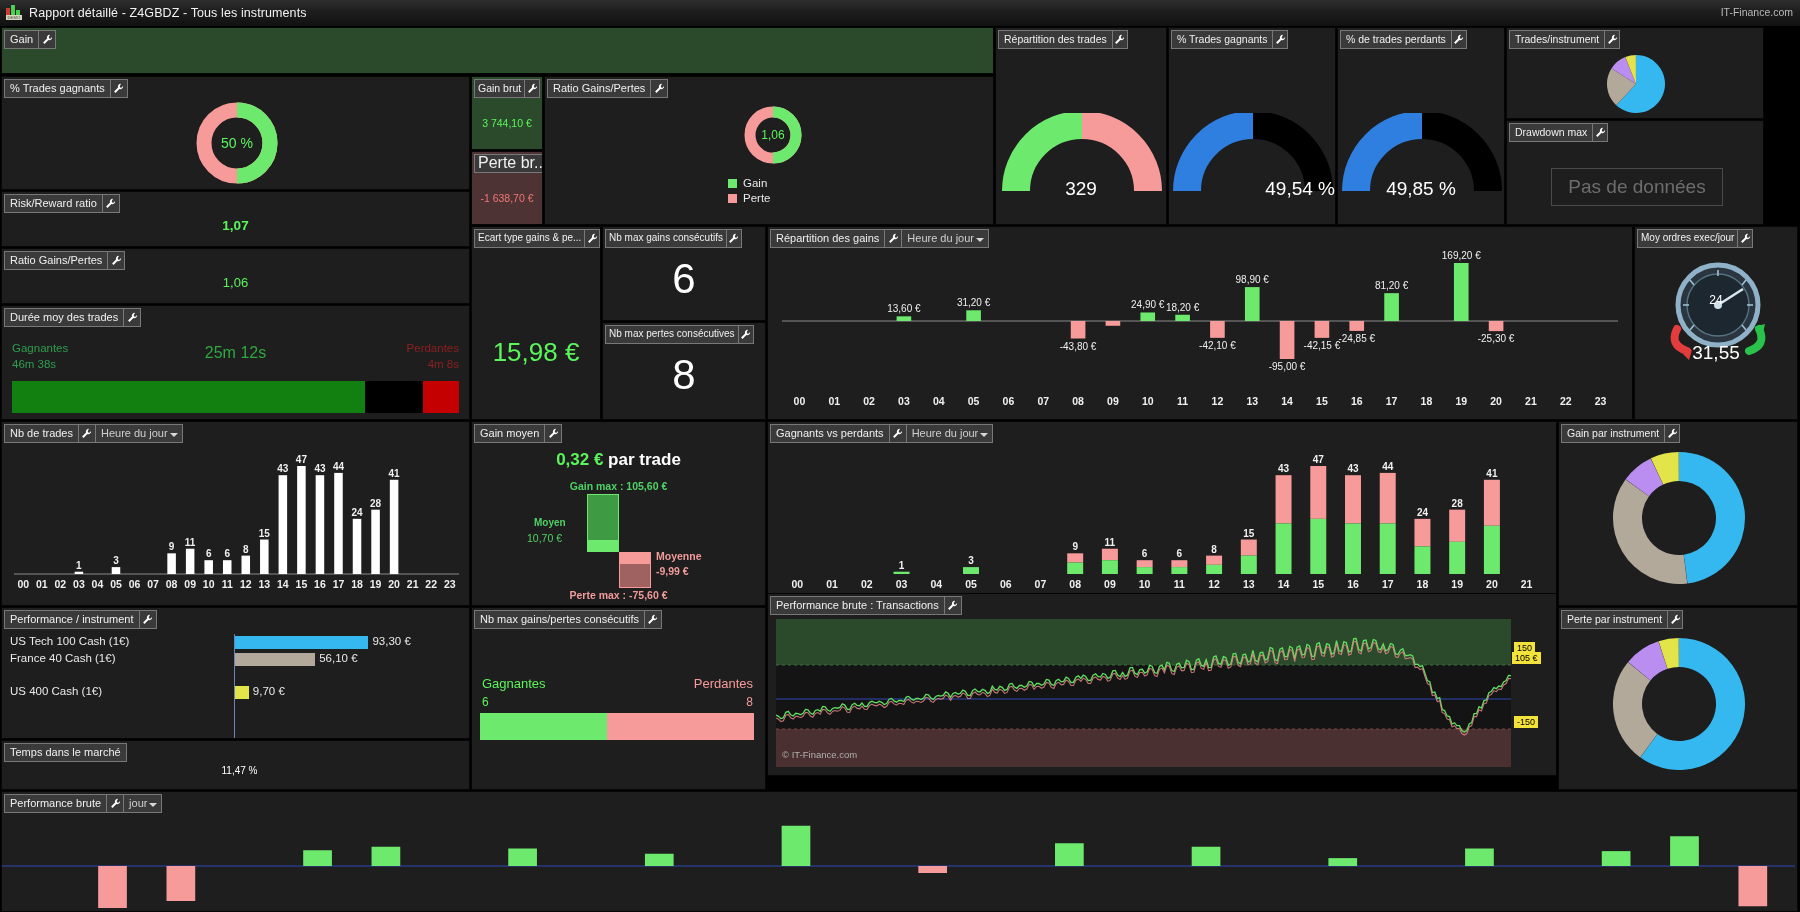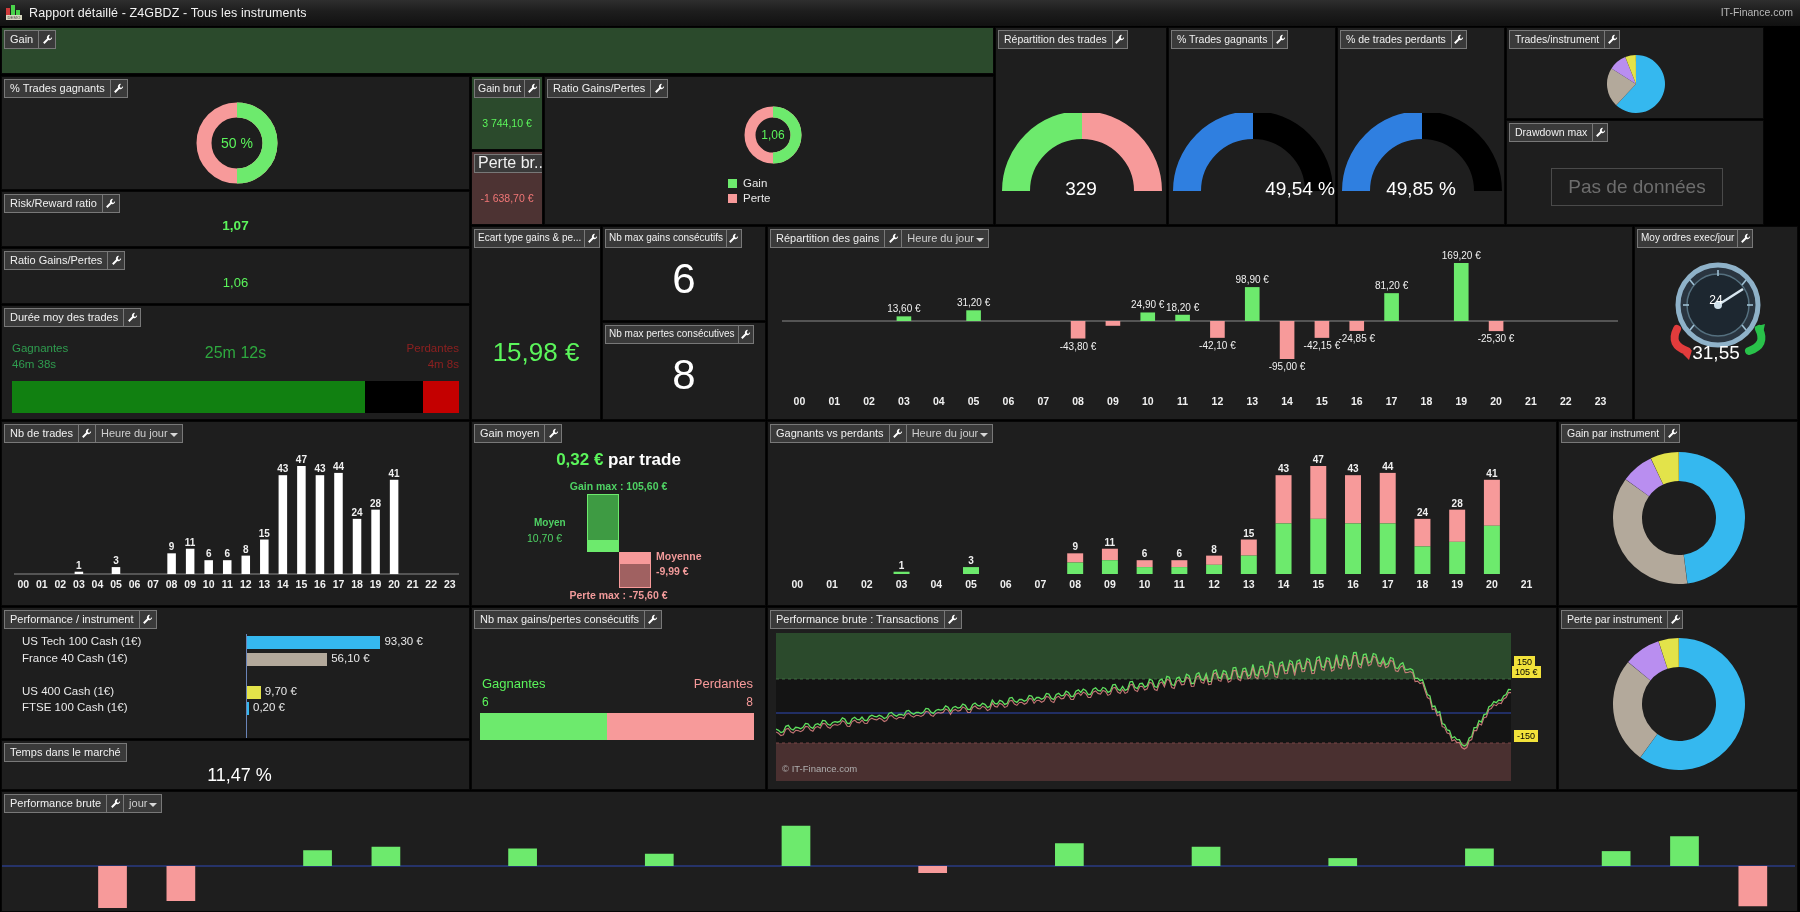--- a/index.html
+++ b/index.html
@@ -231,50 +231,45 @@
 
 <div class="panel" style="left:1px;top:607px;width:469px;height:132px;">
   <div class="hdr">
     <div class="lab">Performance / instrument</div>
     <div class="wr">
       <svg class="wrench" viewBox="0 0 16 16">
           <path d="M11.5 1.3a4 4 0 00-4.2 5.4L1.6 12.4l2 2 5.7-5.7a4 4 0 005.4-4.2l-2.4 2.4-2-.5-.5-2z" fill="#fff"></path>
         </svg>
     </div>
   </div>
-  <div id="perf-inst-rows" style="position:absolute;left:12px;top:26px;width:478px;height:104px;">
+  <div id="perf-inst-rows" style="position:absolute;left:0;top:26px;width:478px;height:104px;">
       <div class="axisline" style="left: 232px;"></div>
       <div class="perfrow" style="top: 0px; position: absolute; left: 0px; width: 467px;">
         <div class="nm">US Tech 100 Cash (1€)</div>
         <div style="position: absolute; top: 2px; height: 13px; background: rgb(53, 184, 239); left: 233px; width: 133.419px;"></div>
         <div style="position: absolute; top: 1px; font-size: 11.5px; color: rgb(233, 233, 233); left: 370.419px;">93,30 €</div>
       </div>
       <div class="perfrow" style="top: 16.5px; position: absolute; left: 0px; width: 467px;">
         <div class="nm">France 40 Cash (1€)</div>
         <div style="position: absolute; top: 2px; height: 13px; background: rgb(179, 169, 155); left: 233px; width: 80.223px;"></div>
         <div style="position: absolute; top: 1px; font-size: 11.5px; color: rgb(233, 233, 233); left: 317.223px;">56,10 €</div>
       </div>
       <div class="perfrow" style="top: 49.5px; position: absolute; left: 0px; width: 467px;">
         <div class="nm">US 400 Cash (1€)</div>
         <div style="position: absolute; top: 2px; height: 13px; background: rgb(227, 227, 74); left: 233px; width: 13.871px;"></div>
         <div style="position: absolute; top: 1px; font-size: 11.5px; color: rgb(233, 233, 233); left: 250.871px;">9,70 €</div>
       </div>
-      <div class="perfrow" style="top: 66px; position: absolute; left: 0px; width: 467px;">
-        <div class="nm">FTSE 100 Cash (1€)</div>
-        <div style="position: absolute; top: 2px; height: 13px; background: rgb(53, 184, 239); left: 233px; width: 2px;"></div>
-        <div style="position: absolute; top: 1px; font-size: 11.5px; color: rgb(233, 233, 233); left: 239px;">0,20 €</div>
-      </div>
     </div>
 </div>
 
 <div class="panel" style="left:1px;top:740px;width:469px;height:50px;">
   <div class="hdr">
     <div class="lab">Temps dans le marché</div>
   </div>
-  <div class="bigval white" style="position:absolute;left:8px;right:0;top:24px;font-size:18px;font-weight:normal;">11,47 %</div>
+  <div class="bigval white" style="position:absolute;left:8px;right:0;top:24px;font-size:10px;font-weight:normal;">11,47 %</div>
 </div>
 
 <div class="panel greenbg" style="left:471px;top:76px;width:72px;height:74px;">
   <div class="hdr">
     <div class="lab" style="font-size:10.5px;padding:2px 3px 3px 3px;">Gain brut</div>
     <div class="wr" style="width:15px;">
       <svg class="wrench" viewBox="0 0 16 16">
           <path d="M11.5 1.3a4 4 0 00-4.2 5.4L1.6 12.4l2 2 5.7-5.7a4 4 0 005.4-4.2l-2.4 2.4-2-.5-.5-2z" fill="#fff"></path>
         </svg>
     </div>
@@ -664,21 +659,21 @@
     </div>
   </div>
   <svg id="svg-donut-gain-instr" width="140" height="140" style="position:absolute;left:50px;top:26px;">
       <path d="M 70 4 A 66 66 0 0 1 78.53384482208384 135.44595856546525 L 74.78412512753185 106.68940101397294 A 37 37 0 0 0 70 33 Z" fill="#35b8ef"></path>
       <path d="M 78.2719934152441 135.47957028675552 A 66 66 0 0 1 16.450130638852215 31.42006361586367 L 39.979618691477754 48.37185384525691 A 37 37 0 0 0 74.63732964187926 106.70824394863567 Z" fill="#b3a99b"></path>
       <path d="M 16.604878371253463 31.20617334869678 A 66 66 0 0 1 41.659917863018116 10.39429771851421 L 54.1123781959344 36.58468205431857 A 37 37 0 0 0 40.06637120812694 48.251945665178496 Z" fill="#b98ef0"></path>
       <path d="M 41.898566756705186 10.281414537242725 A 66 66 0 0 1 69.73600070399945 4.000527999295997 L 69.85200039466636 33.000295999605335 A 37 37 0 0 0 54.246166212092305 36.52139905875728 Z" fill="#e3e34a"></path>
     </svg>
 </div>
 
-<div class="panel" style="left:767px;top:607px;width:790px;height:183px;">
+<div class="panel" style="left:767px;top:593px;width:790px;height:183px;">
   <div class="hdr">
     <div class="lab">Performance brute : Transactions</div>
     <div class="wr">
       <svg class="wrench" viewBox="0 0 16 16">
           <path d="M11.5 1.3a4 4 0 00-4.2 5.4L1.6 12.4l2 2 5.7-5.7a4 4 0 005.4-4.2l-2.4 2.4-2-.5-.5-2z" fill="#fff"></path>
         </svg>
     </div>
   </div>
   <svg id="svg-perf-brute-tx" width="735" height="148" style="position:absolute;left:8px;top:25px;">
       <rect x="0" y="0" width="735" height="148" fill="#141414"></rect>

